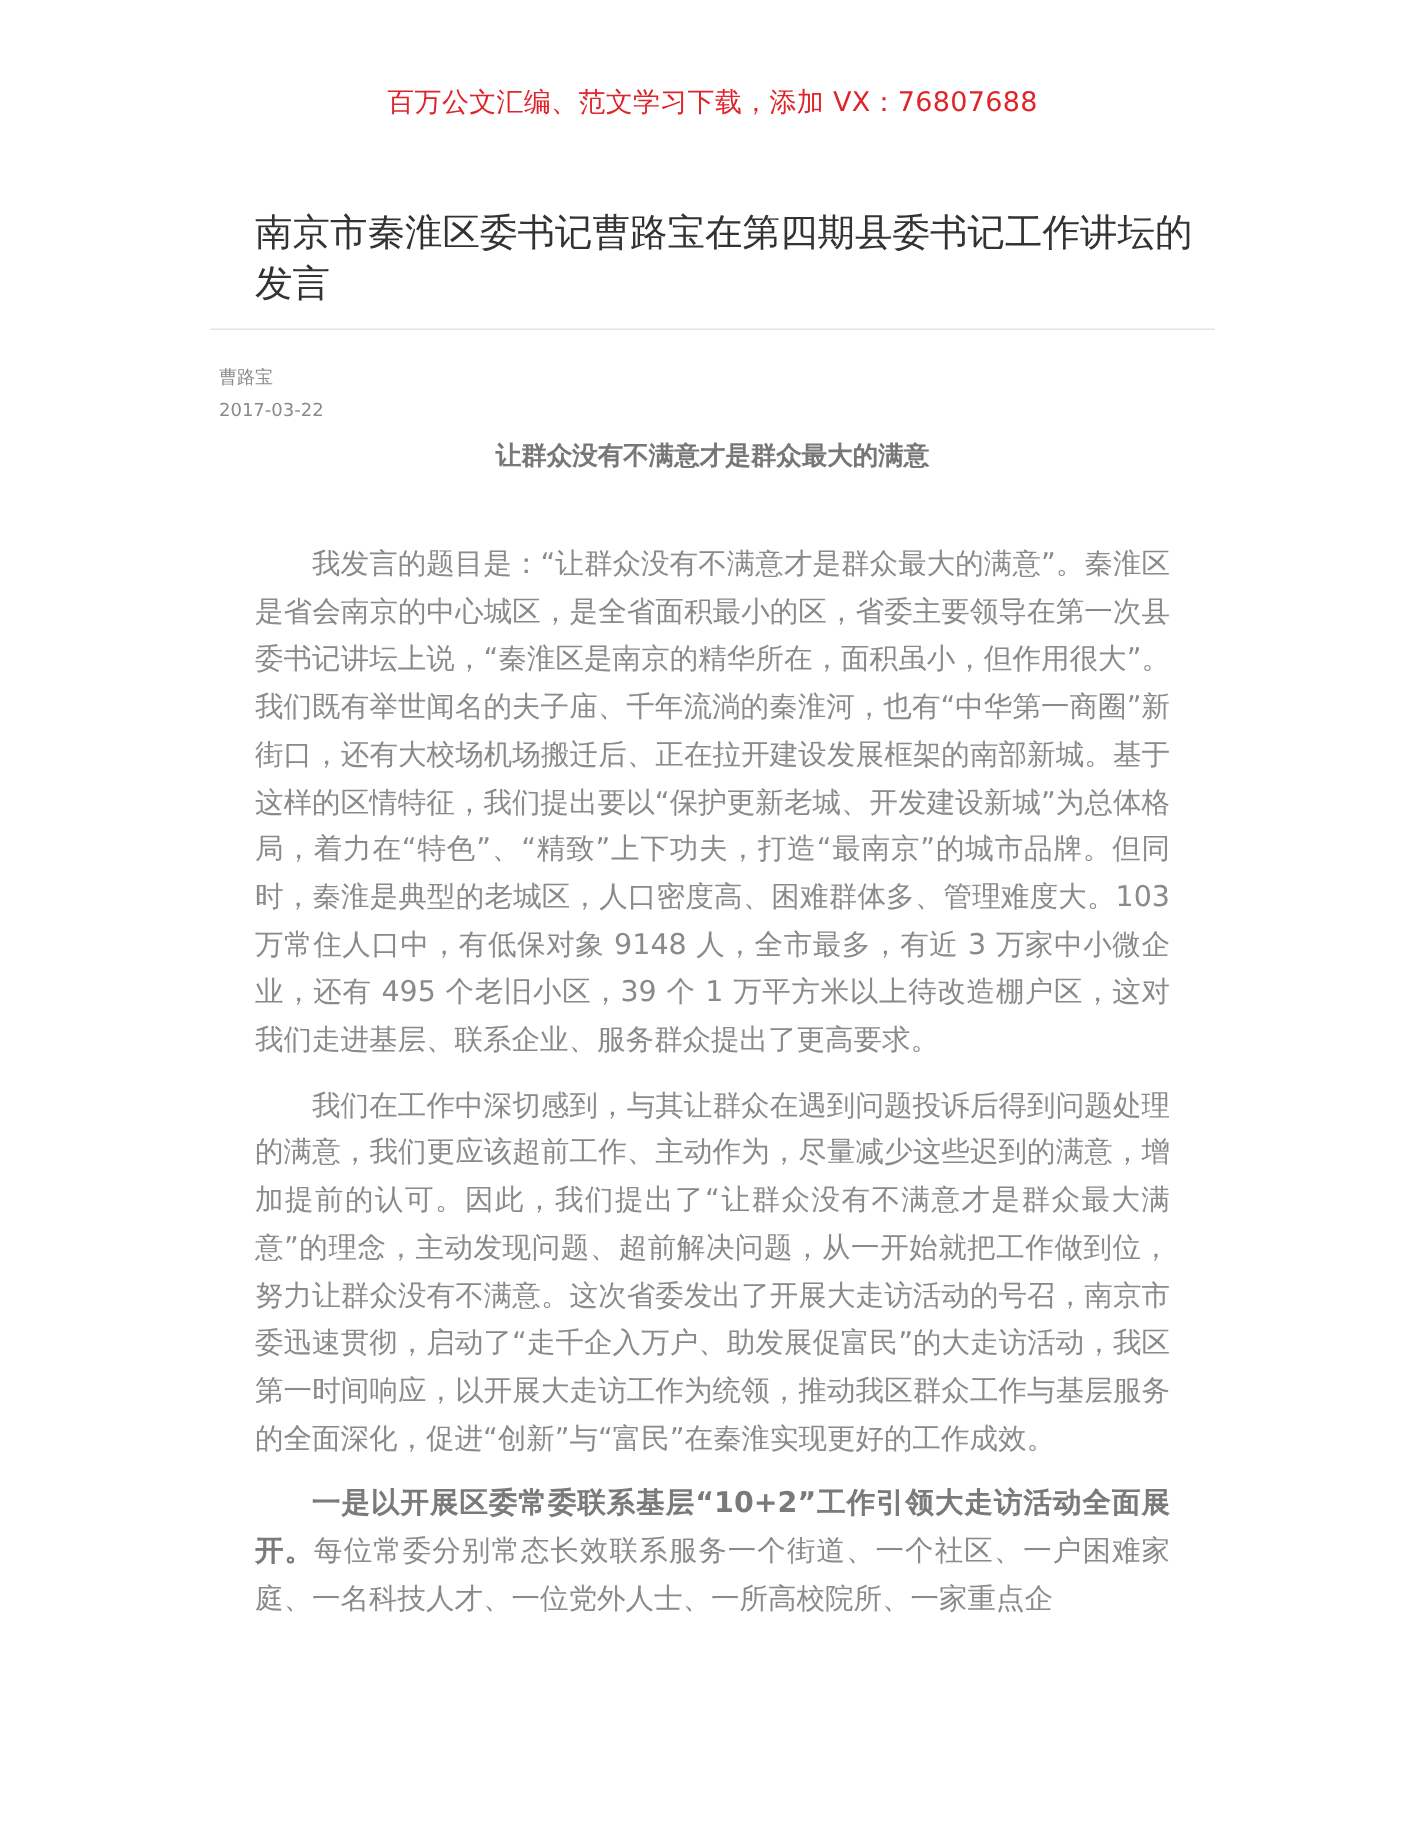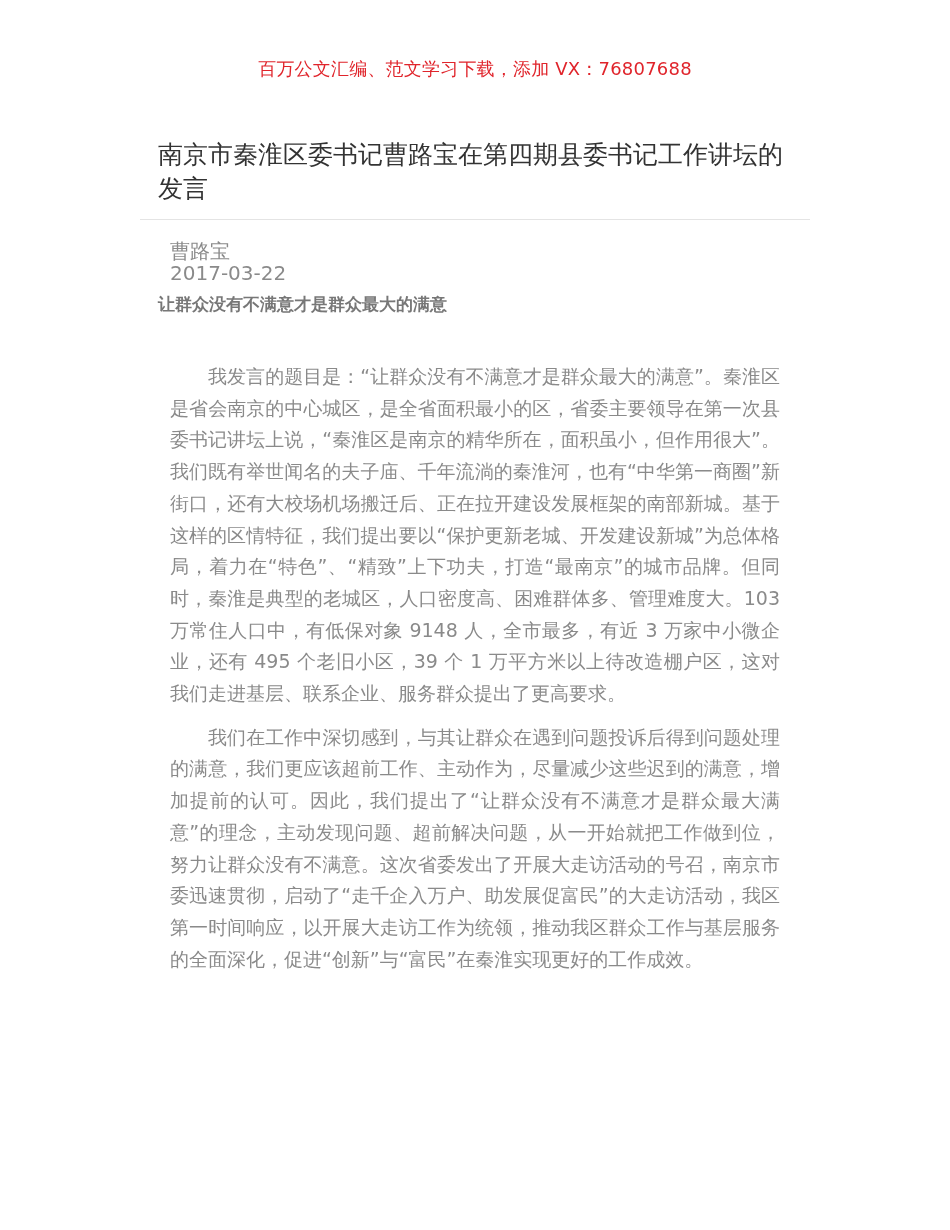--- a/index.html
+++ b/index.html
@@ -21,49 +21,50 @@
       width: 950px;
       text-align: center;
       color: #e0242b;
       font-size: 18px;
       line-height: 26px;
       letter-spacing: 0.2px;
     }
     .title {
       position: absolute;
       top: 138px;
-      left: 158px;
+      left: 170px;
       width: 640px;
       color: #333333;
       font-size: 25px;
       line-height: 34px;
       margin: 0;
       font-weight: normal;
     }
     .divider {
       position: absolute;
       top: 219px;
       left: 140px;
       width: 670px;
       height: 0;
       border-top: 1px solid #e4e4e4;
     }
     .meta {
       position: absolute;
       top: 240px;
-      left: 170px;
+      left: 146px;
       color: #8a8a8a;
-      font-size: 20px;
+      font-size: 12px;
       line-height: 22px;
     }
     .subtitle {
       position: absolute;
       top: 292px;
       left: 158px;
       width: 634px;
+      text-align: center;
       color: #777777;
       font-size: 17px;
       font-weight: bold;
       line-height: 24px;
     }
     .content {
       position: absolute;
       top: 349px;
       left: 158px;
       width: 634px;
@@ -98,13 +99,16 @@
 
 <div class="subtitle">让群众没有不满意才是群众最大的满意</div>
 
 <div class="content">
   <p>
     <span class="lead"></span><span>我发言的题目是：“让群众没有不满意才是群众最大的满意”。秦淮区是省会南京的中心城区，是全省面积最小的区，省委主要领导在第一次县委书记讲坛上说，“秦淮区是南京的精华所在，面积虽小，但作用很大”。我们既有举世闻名的夫子庙、千年流淌的秦淮河，也有“中华第一商圈”新街口，还有大校场机场搬迁后、正在拉开建设发展框架的南部新城。基于这样的区情特征，我们提出要以“保护更新老城、开发建设新城”为总体格局，着力在“特色”、“精致”上下功夫，打造“最南京”的城市品牌。但同时，秦淮是典型的老城区，人口密度高、困难群体多、管理难度大。103 万常住人口中，有低保对象 9148 人，全市最多，有近 3 万家中小微企业，还有 495 个老旧小区，39 个 1 万平方米以上待改造棚户区，这对我们走进基层、联系企业、服务群众提出了更高要求。</span>
   </p>
   <p>
     <span class="lead"></span><span>我们在工作中深切感到，与其让群众在遇到问题投诉后得到问题处理的满意，我们更应该超前工作、主动作为，尽量减少这些迟到的满意，增加提前的认可。因此，我们提出了“让群众没有不满意才是群众最大满意”的理念，主动发现问题、超前解决问题，从一开始就把工作做到位，努力让群众没有不满意。这次省委发出了开展大走访活动的号召，南京市委迅速贯彻，启动了“走千企入万户、助发展促富民”的大走访活动，我区第一时间响应，以开展大走访工作为统领，推动我区群众工作与基层服务的全面深化，促进“创新”与“富民”在秦淮实现更好的工作成效。</span>
   </p>
+  <p>
+    <span class="lead">一是以开展区委常委联系基层“10+2”工作引领大走访活动全面展开。</span><span>每位常委分别常态长效联系服务一个街道、一个社区、一户困难家庭、一名科技人才、一位党外人士、一所高校院所、一家重点企</span>
+  </p>
 </div>
 
 </body></html>

